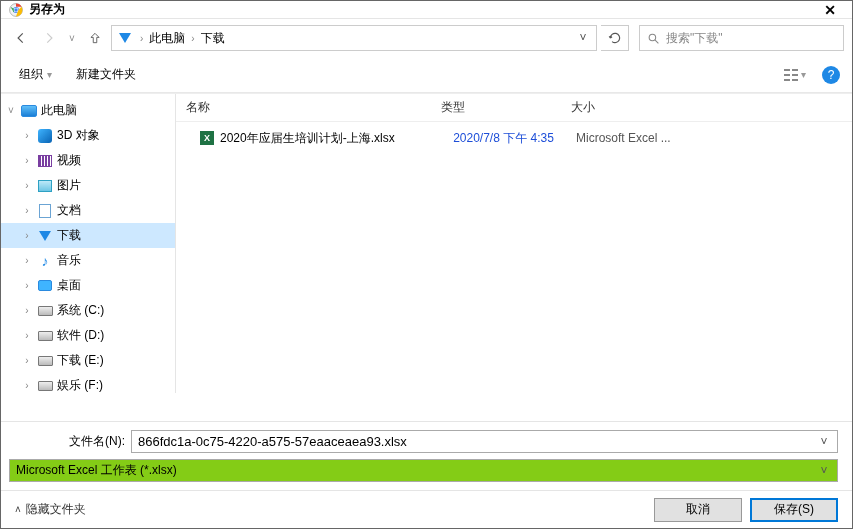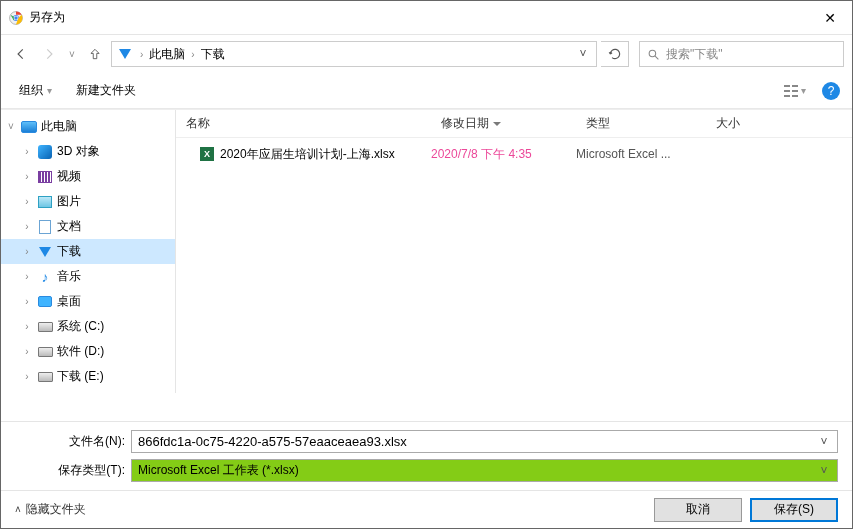--- a/index.html
+++ b/index.html
@@ -1,19 +1,19 @@
 <!DOCTYPE html>
 <html><head>
 <meta charset="utf-8">
 <style>
   * { box-sizing: border-box; margin: 0; padding: 0; font-family: "Microsoft YaHei", "Segoe UI", sans-serif; font-size: 12px; }
   body { background: #fff; }
   .window { width: 853px; height: 529px; border: 1px solid #666; background: #fff; display: flex; flex-direction: column; overflow: hidden; }
 
-  .titlebar { height: 34px; display: flex; align-items: center; padding: 0 8px; border-bottom: 1px solid #e5e5e5; }
+  .titlebar { height: 18px; display: flex; align-items: center; padding: 0 8px; border-bottom: 1px solid #e5e5e5; font-weight: bold; }
   .titlebar .chrome-dot { width:14px; height:14px; border-radius:50%; display:flex; align-items:center; justify-content:center; margin-right:6px; }
   .titlebar .title { flex:1; }
   .titlebar .close { width:28px; text-align:center; font-size:14px; cursor:pointer; }
 
   .navbar { height: 38px; display:flex; align-items:center; padding: 4px 8px; gap:4px; }
   .nav-btn { width:24px; height:24px; display:flex; align-items:center; justify-content:center; color:#555; cursor:pointer; }
   .nav-btn.disabled { color:#bbb; cursor:default; }
   .addr { flex:1; height:26px; border:1px solid #ccc; display:flex; align-items:center; padding:0 4px; gap:6px; }
   .addr-icon { width:18px; height:18px; display:flex; align-items:center; justify-content:center; }
   .addr-sep { color:#888; font-size:10px; }
@@ -46,21 +46,21 @@
   .ch-name { flex:0 0 255px; }
   .ch-date { flex:0 0 145px; }
   .ch-type { flex:0 0 130px; }
   .ch-size { flex:1; text-align:left; }
 
   .file-area { flex:1; overflow:auto; padding:4px 0; }
   .group-row { display:flex; align-items:center; height:24px; padding-left:10px; gap:4px; color:#0b62c0; cursor:pointer; }
   .group-caret { color:#0b62c0; font-size:10px; transform:rotate(90deg); display:inline-block;}
   .file-row { display:flex; align-items:center; height:24px; padding-left:24px; cursor:pointer; }
   .file-row .fname { flex:0 0 231px; display:flex; align-items:center; gap:6px;}
-  .file-row .fdate { flex:0 0 145px; color:#ec4899; }
+  .file-row .fdate { flex:0 0 145px; color:#1d4ed8;text-align:center; }
   .file-row .ftype { flex:0 0 130px; color:#555; }
   .file-row .fsize { flex:1; color:#555; padding-right:30px; text-align:right;}
 
   .bottom { border-top:1px solid #e5e5e5; padding:8px 14px 8px 8px; display:flex; flex-direction:column; gap:6px;margin-top:28px;}
   .form-row { display:flex; align-items:center; gap:6px; }
   .form-label { width:116px; text-align:right; }
   .form-field { flex:1; height:23px; border:1px solid #aaa; background:#fff; display:flex; align-items:center; padding:0 6px; }
   .form-field input { border:none; outline:none; flex:1; font-size:13px; background:transparent;}
   .field-drop { width:14px; text-align:center; color:#555; cursor:pointer;}
   .actions { height:38px; display:flex; align-items:center; border-top:1px solid #e5e5e5; padding:0 14px;}
@@ -258,24 +258,20 @@
           </span>
           <span class="tree-label">娱乐 (F:)</span>
         </div>
       </div>
 
     <div class="content">
       <div class="col-header">
         <div class="ch ch-name">
           <span>名称</span>
         </div>
-        <div class="ch ch-date">
-          <span>修改日期</span>
-          <span class="sort"></span>
-        </div>
         <div class="ch ch-type">
           <span>类型</span>
         </div>
         <div class="ch ch-size">
           <span>大小</span>
         </div>
       </div>
       <div class="file-area">
         <div id="file-rows">
             <div class="file-row">
@@ -293,21 +289,20 @@
 
   <div class="bottom">
     <div class="form-row">
       <div class="form-label">文件名(N):</div>
       <div class="form-field">
         <input type="text" value="866fdc1a-0c75-4220-a575-57eaaceaea93.xlsx" style="">
         <span class="field-drop">˅</span>
       </div>
     </div>
     <div class="form-row">
-      <div class="form-label">保存类型(T):</div>
       <div class="form-field" style="background:#84cc16;">
         <span style="flex:1;">Microsoft Excel 工作表 (*.xlsx)</span>
         <span class="field-drop">˅</span>
       </div>
     </div>
   </div>
 
   <div class="actions">
     <div class="hidefiles">
       <span style="font-size:10px;">˄</span>

